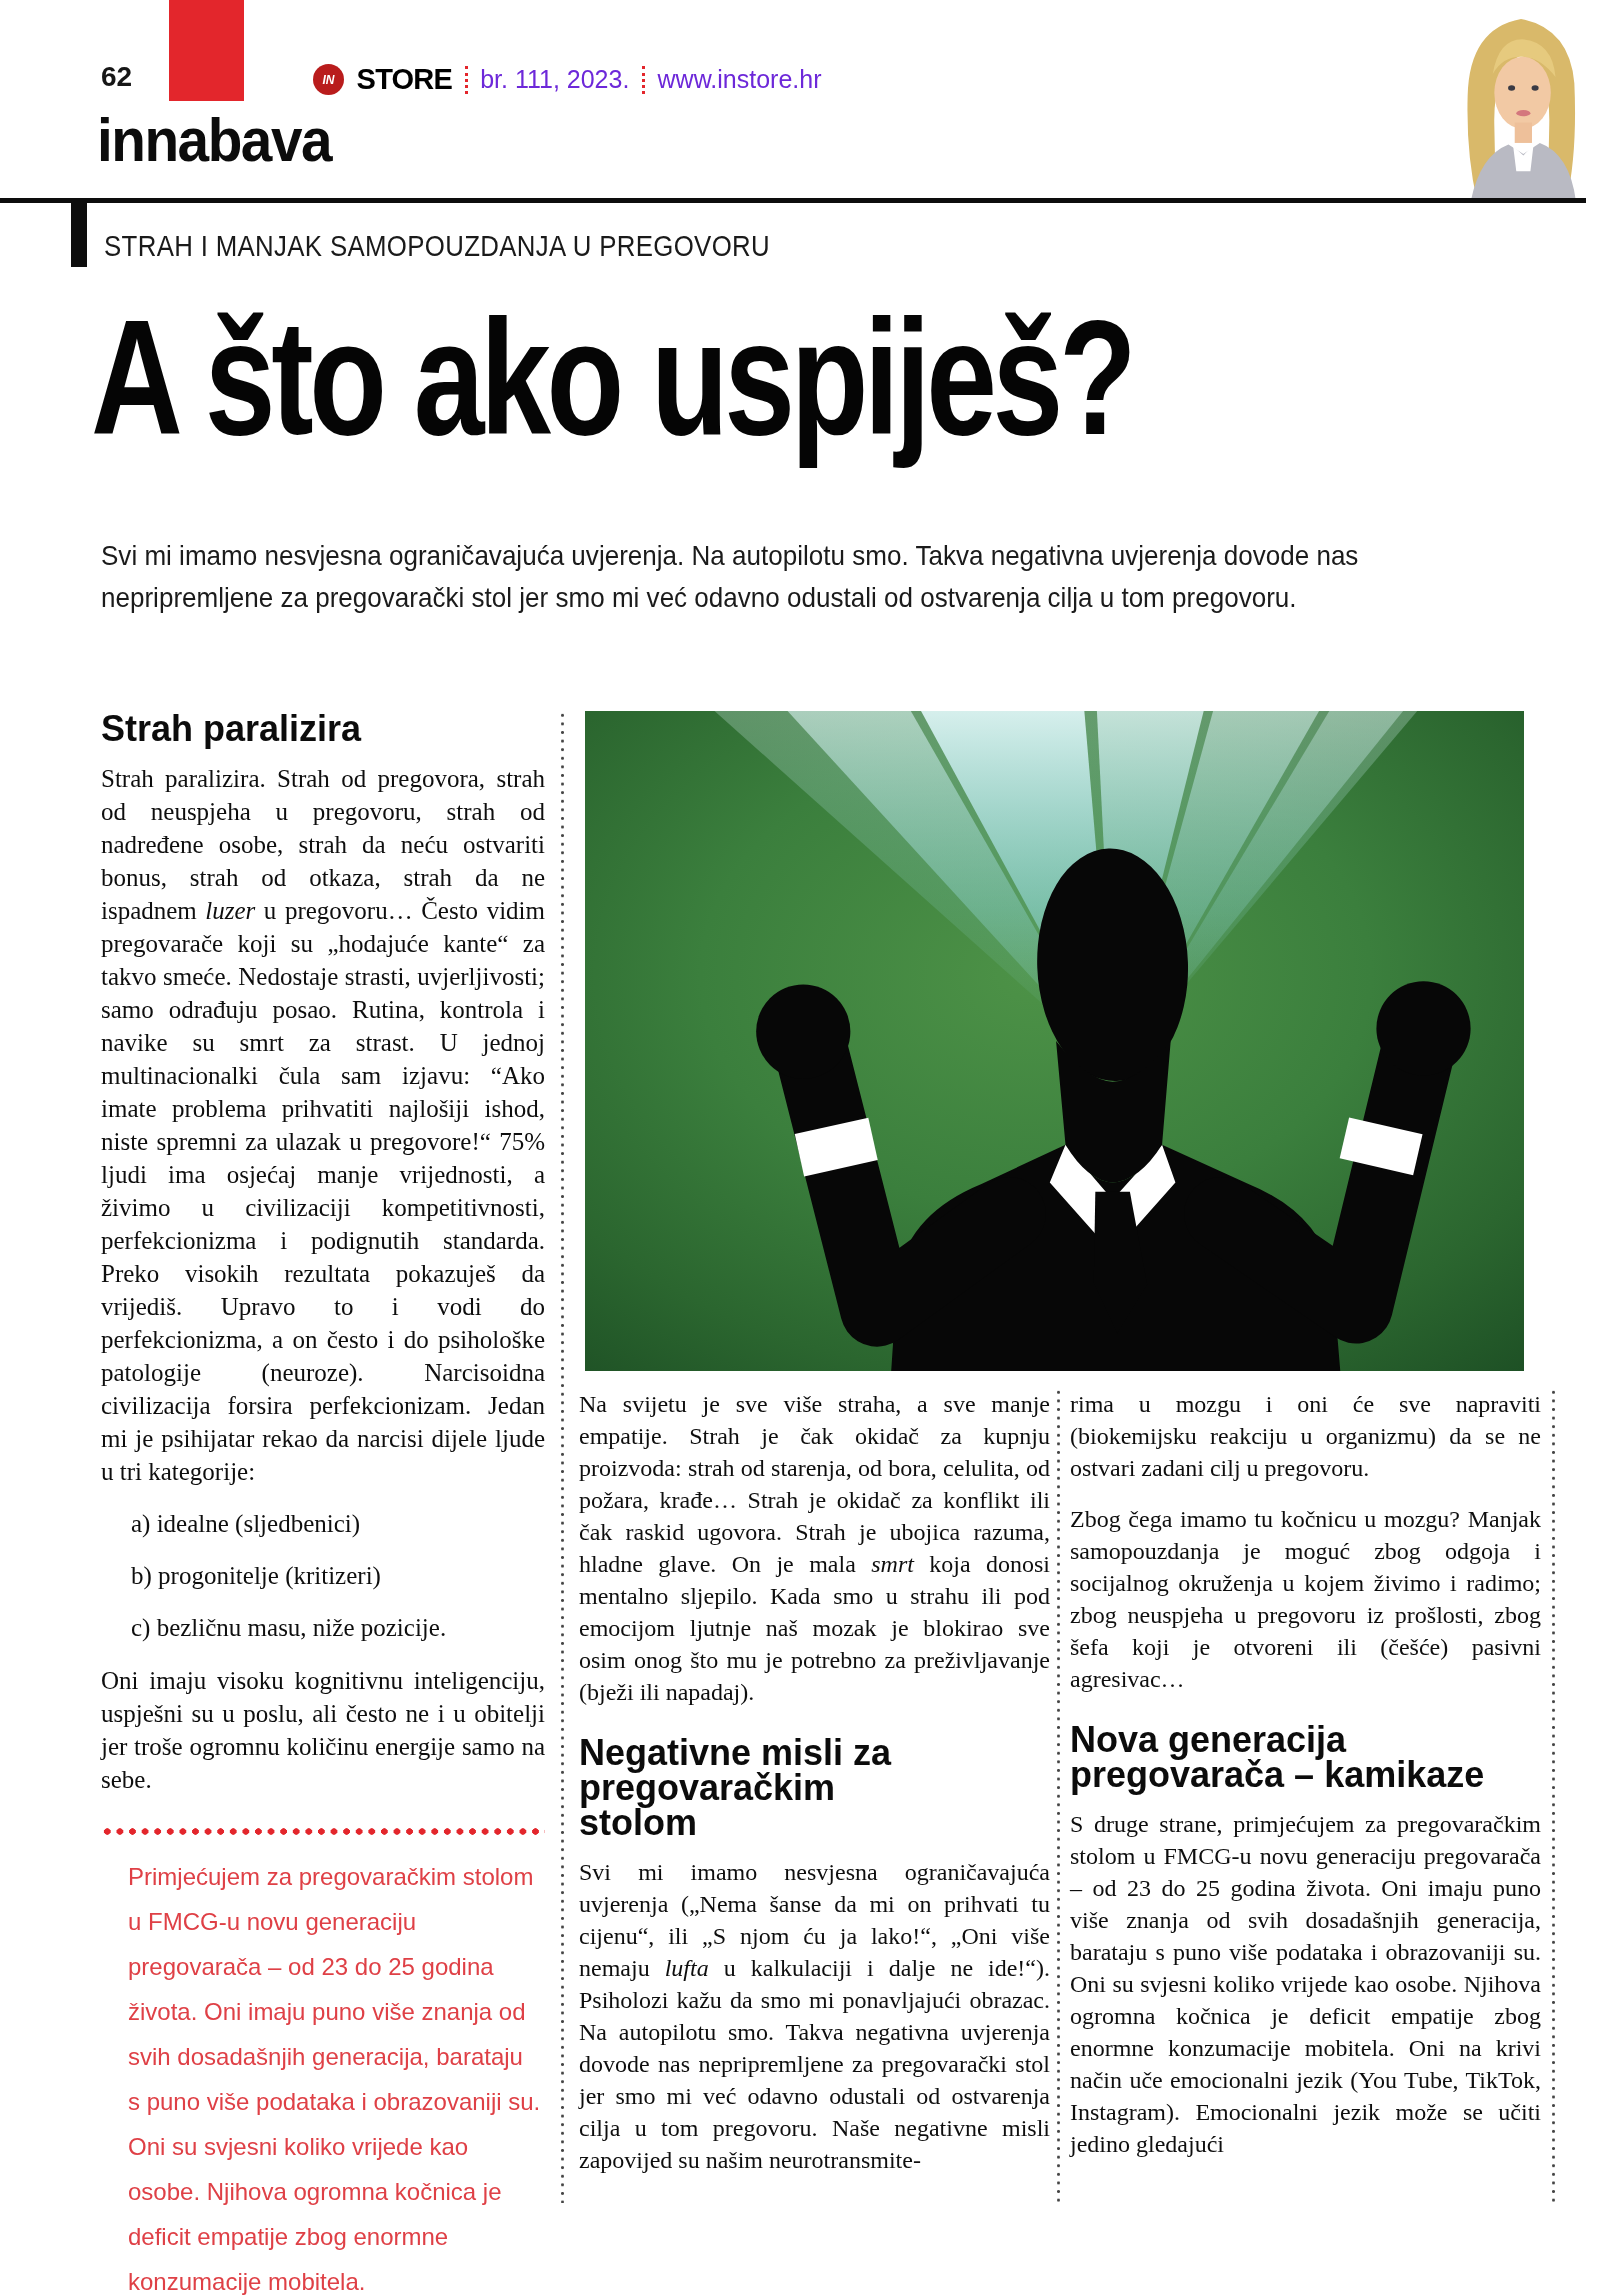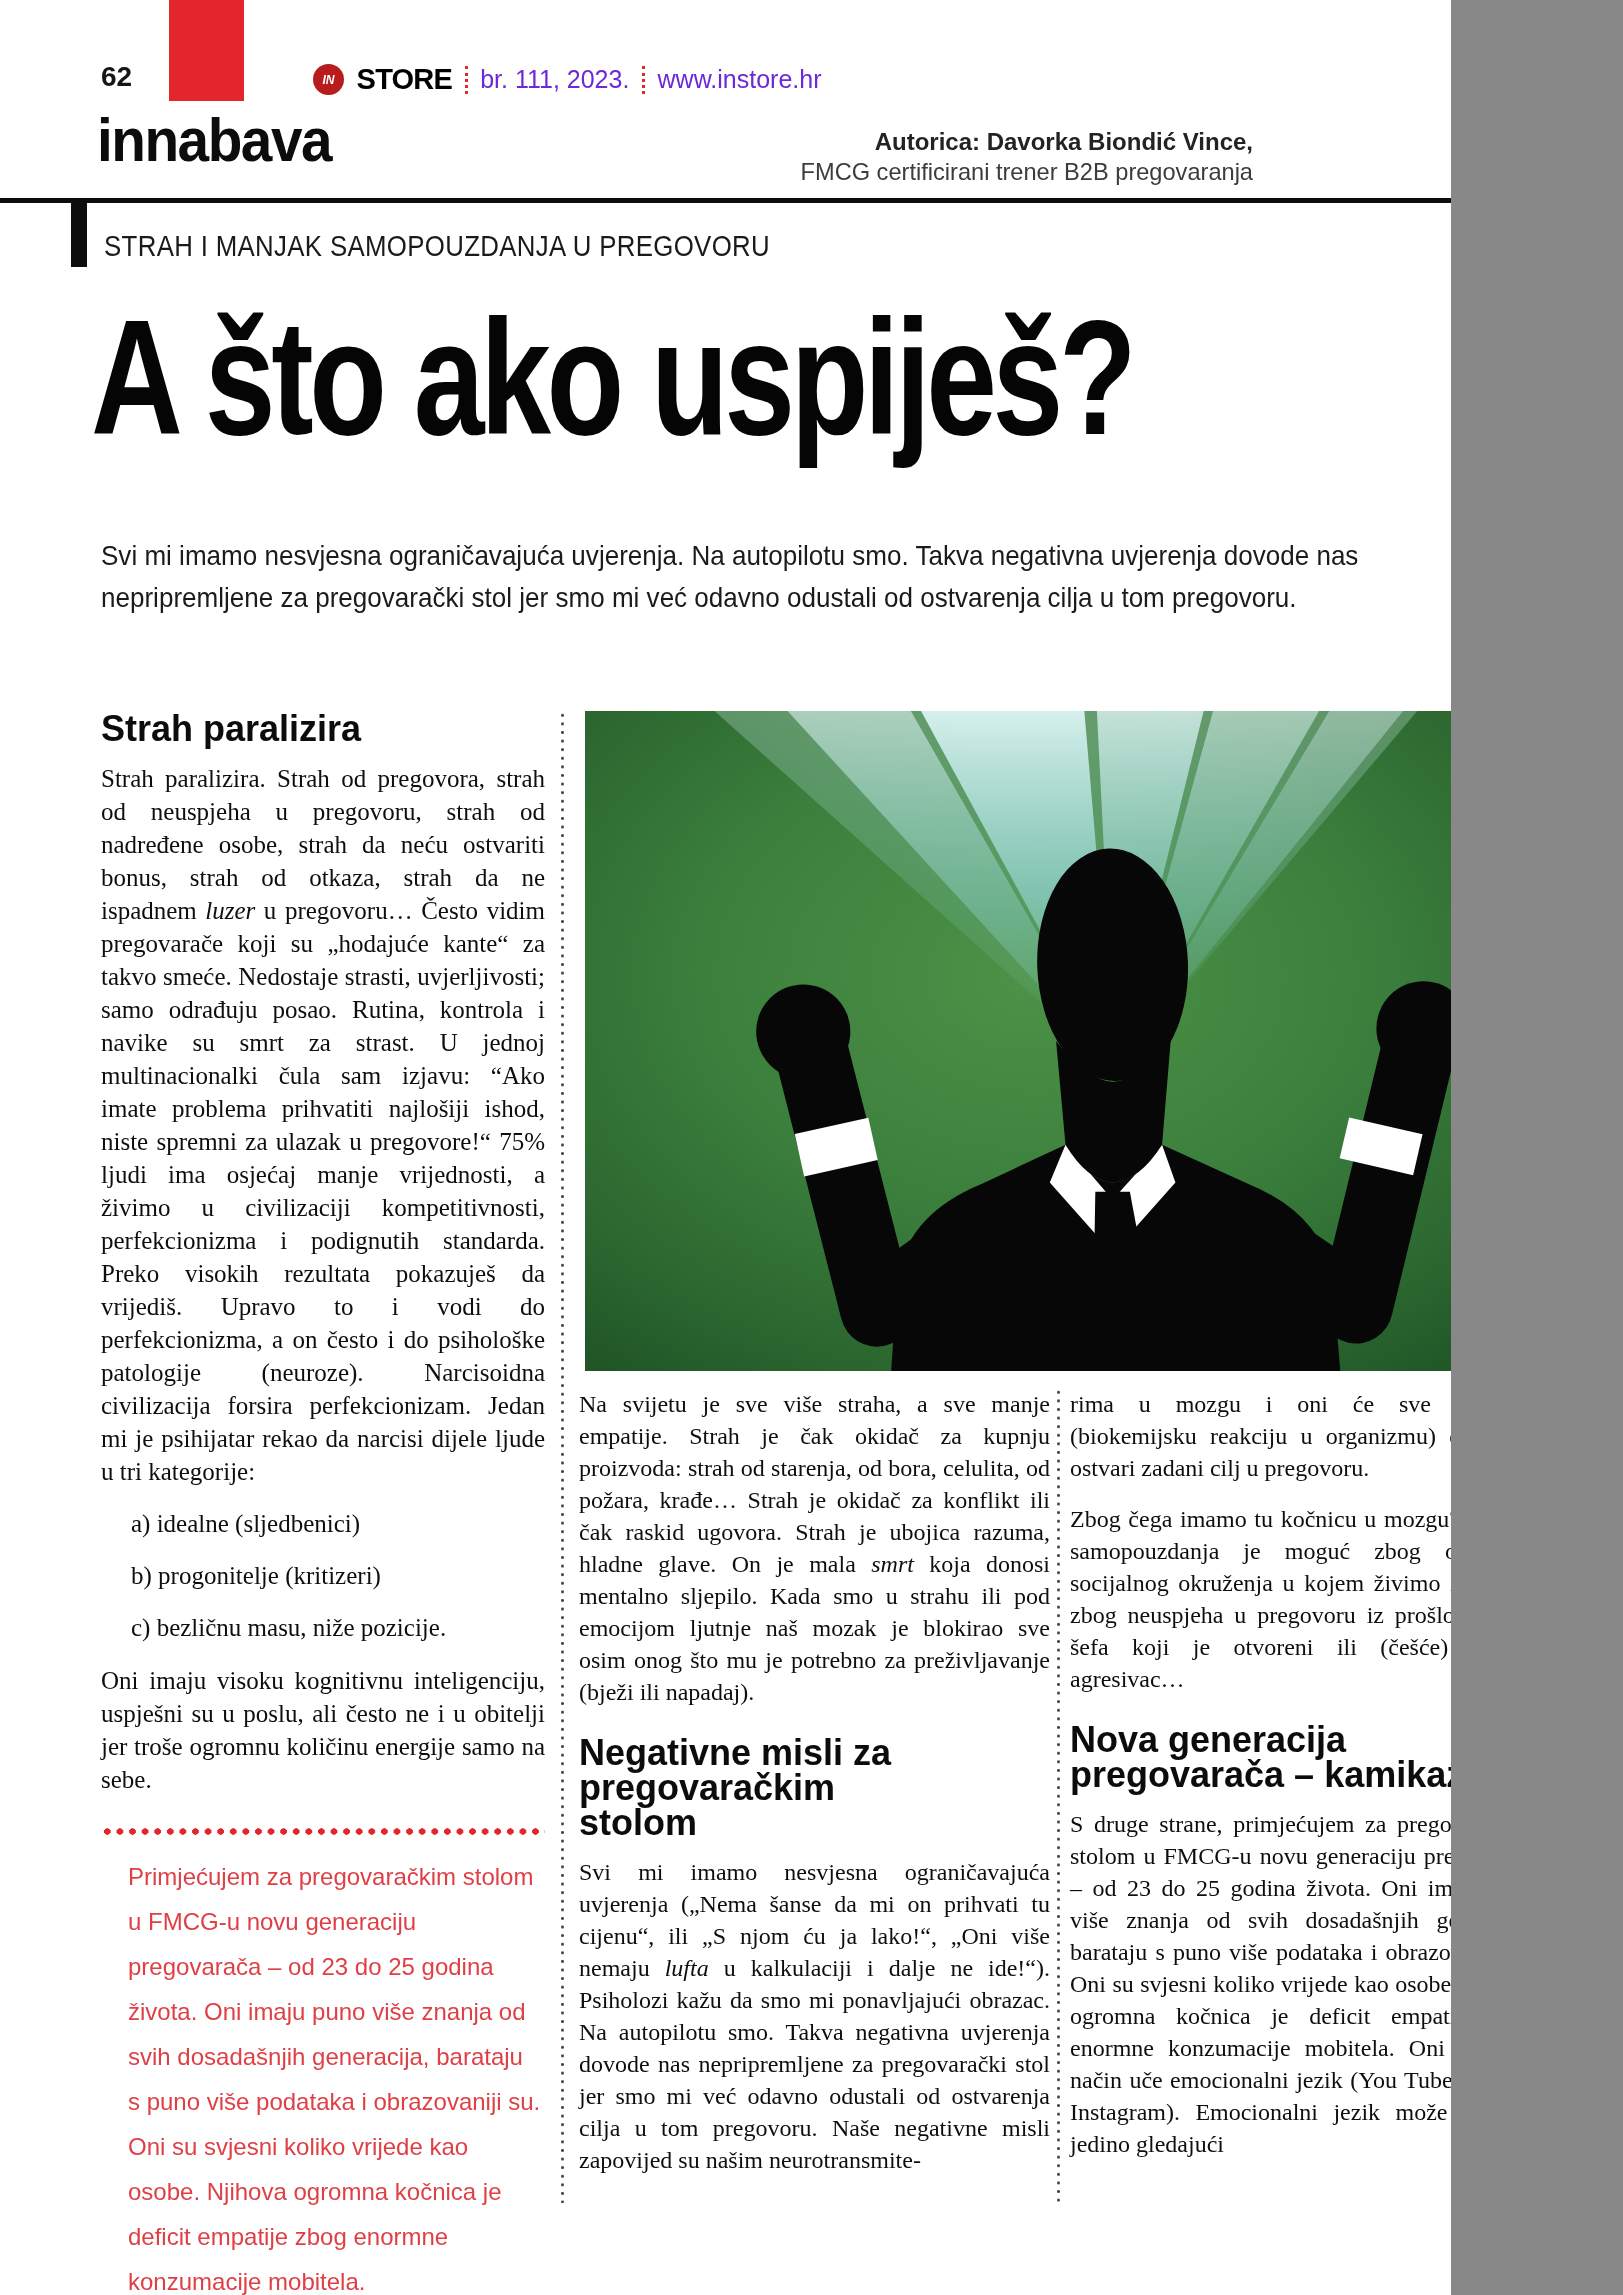--- a/index.html
+++ b/index.html
@@ -1,16 +1,16 @@
 <!DOCTYPE html>
 <html lang="hr" style="font-size:12.6px"><head>
 <meta charset="utf-8">
 <style>
   html,body{margin:0;padding:0;background:#888;}
-  #page{position:relative;width:1451px;height:2295px;background:#ffffff;overflow:hidden;
+  #page{position:relative;width:1623px;height:2295px;background:#ffffff;overflow:hidden;
         font-family:"Liberation Sans",sans-serif;color:#111;}
   
   .pagenum{position:absolute;left:101px;top:61px;font-size:28px;font-weight:bold;color:#161616;}
   .redbar{position:absolute;left:169px;top:0;width:75px;height:101px;background:var(--accent);}
   .logorow{position:absolute;left:313px;top:63px;display:flex;align-items:center;gap:12.6px;}
   .incircle{width:31px;height:31px;border-radius:50%;background:#b91c1c;color:#fff;display:flex;
             align-items:center;justify-content:center;font-size:12px;font-weight:bold;font-style:italic;}
   .storetxt{font-size:29px;font-weight:bold;letter-spacing:-0.8px;color:#000000;}
   .reddotsep{width:0;height:28px;border-left:3.1px dotted var(--accent);}
   .graytxt{font-size:25px;color:#6d28d9;letter-spacing:0;}
@@ -68,24 +68,20 @@
     <span class="incircle">IN</span>
     <span class="storetxt">STORE</span>
     <span class="reddotsep"></span>
     <span class="graytxt">br. 111, 2023.</span>
     <span class="reddotsep"></span>
     <span class="graytxt">www.instore.hr</span>
   </div>
 
   <div class="sectiontitle">innabava</div>
 
-  <div class="authorblock">
-    <div class="authorbold">Autorica: Davorka Biondić Vince,</div>
-    <div class="authorsub">FMCG certificirani trener B2B pregovaranja</div>
-  </div>
 
   <svg class="portrait" viewBox="0 0 188 246">
     <path d="M94 14 Q28 26 26 112 Q24 186 38 246 L62 246 L60 150 Q58 80 94 60 Q132 80 130 150 L128 246 L152 246 Q166 184 162 96 Q156 26 94 14 Z" fill="#d9b96a"></path>
     <path d="M58 84 Q66 38 98 40 Q134 44 138 88 Q118 62 94 62 Q70 62 58 84 Z" fill="#e6ca7e"></path>
     <ellipse cx="96" cy="108" rx="36" ry="46" fill="#f2c9a4"></ellipse>
     <ellipse cx="82" cy="102" rx="4.5" ry="3.5" fill="#3a3a44"></ellipse>
     <ellipse cx="112" cy="102" rx="4.5" ry="3.5" fill="#3a3a44"></ellipse>
     <ellipse cx="97" cy="134" rx="9" ry="4" fill="#d4777d"></ellipse>
     <rect x="86" y="146" width="22" height="26" fill="#eec09a"></rect>
     <path d="M30 246 Q42 188 78 174 L97 186 L118 172 Q156 186 164 246 Z" fill="#b9bac3"></path>

